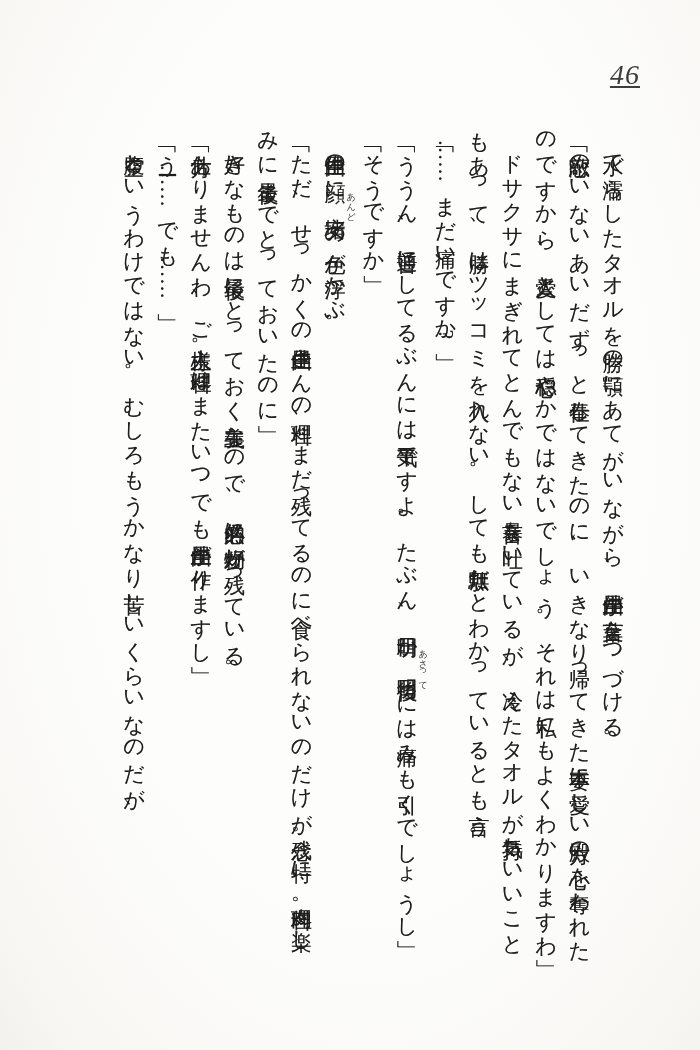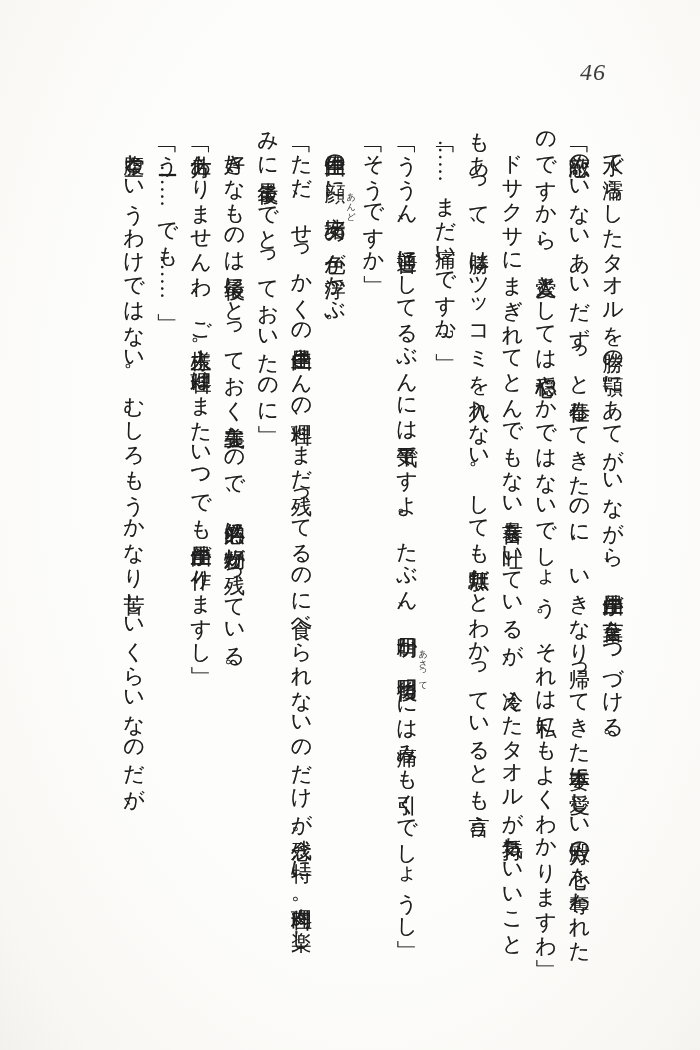--- a/index.html
+++ b/index.html
@@ -14,26 +14,27 @@
     background: #f6f5f2;
   }
   .page {
     position: absolute;
     inset: 0;
     background: radial-gradient(ellipse at 52% 42%, #fdfdfb 55%, #f8f7f4 88%, #f2f1ed 100%);
   }
   .page-number {
     position: absolute;
     top: 59px;
-    left: 580px;
+    left: 610px;
     font-family: "Liberation Serif", "DejaVu Serif", serif;
     font-style: italic;
-    font-size: 24px;
+    font-size: 28px;
     color: #3d3d3d;
     letter-spacing: 1px;
+    text-decoration: underline;
   }
   .text-block {
     position: absolute;
     top: 117px;
     right: 71px;
     height: 845px;
     writing-mode: vertical-rl;
     text-orientation: mixed;
     line-break: strict;
     font-family: "Liberation Serif", "DejaVu Serif", serif;

